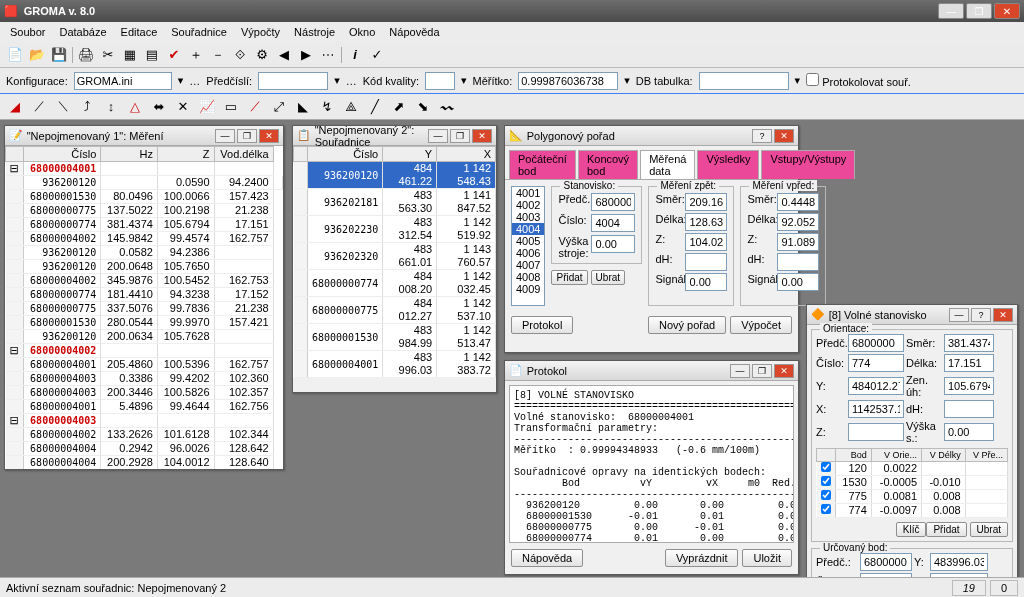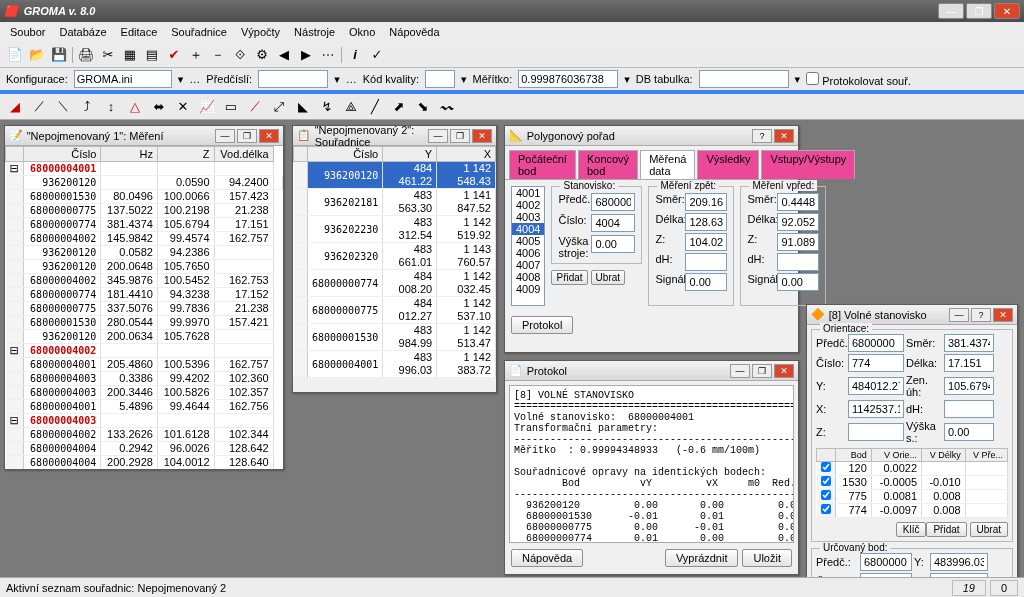--- a/index.html
+++ b/index.html
@@ -1,30 +1,30 @@
 <!DOCTYPE html>
 <html><head>
 <meta charset="utf-8">
 <style>
 * { margin:0; padding:0; box-sizing:border-box; font-family:Tahoma,Arial,sans-serif; font-size:11px; }
 html, body { width:1024px; height:597px; overflow:hidden; background:#c8c8c8; }
 
 .titlebar { background:linear-gradient(#6d6d6d,#4b4b4b); height:22px; display:flex; align-items:center; padding:0 4px; color:#fff; justify-content:space-between; }
-.titlebar .title { font-weight:bold; font-size:12px;font-style:italic; }
+.titlebar .title { font-weight:bold; font-size:12px; }
 .winbtns { display:flex; gap:2px; }
 .winbtns .btn { width:26px; height:16px; background:#dedede; border:1px solid #888; border-radius:2px; display:flex; align-items:center; justify-content:center; font-size:10px; cursor:pointer; }
 .winbtns .btn.close { background:#d9462a; color:#fff; }
 
 .menubar { background:#ececec; height:20px; display:flex; align-items:center; padding:0 4px; gap:2px; }
 .menubar span { padding:2px 6px; cursor:pointer; }
 
 .toolbar { background:#ebebeb; height:26px; display:flex; align-items:center; padding:0 6px; gap:4px; border-bottom:1px solid #bbb; }
 .tb-btn { width:18px; height:18px; display:flex; align-items:center; justify-content:center; cursor:pointer; font-size:13px; }
 
-.configbar { background:#ebebeb; height:26px; display:flex; align-items:center; padding:0 6px; gap:6px; border-bottom:4px solid #3b82f6; }
+.configbar { background:#ebebeb; height:26px; display:flex; align-items:center; padding:0 6px; gap:6px; border-bottom:1px solid #3b82f6; }
 .configbar label { color:#000; }
 .configbar input[type=text]{ height:18px; border:1px solid #7e9db9; padding:0 2px; background:#fff; font-size:11px; }
 
 .toolbar2 { background:#ebebeb; height:26px; display:flex; align-items:center; padding:0 6px; gap:6px; border-bottom:1px solid #aaa; }
 
 .workspace { position:relative; background:#7a7a7a; width:1024px; height:457px; }
 
 .child { position:absolute; background:#f0f0f0; border:1px solid #5a5a5a; box-shadow:1px 1px 2px rgba(0,0,0,.3); }
 .child .ct { background:linear-gradient(#f3f3f3,#d9d9d9); height:20px; display:flex; align-items:center; padding:0 4px; justify-content:space-between; border-bottom:1px solid #aaa; }
 .child .ct .t { display:flex; align-items:center; gap:4px; font-size:11px; }
@@ -477,20 +477,24 @@
             <input class="field" style="width: 42px;" value="91.0898">
      <span>dH:</span>
             <input class="field" style="width: 42px;" value="">
      <span>Signál:</span>
             <input class="field" style="width: 42px;" value="0.00">
     </div>
    </div>
   </div>
   <div style="display:flex; justify-content:space-between; padding:4px 6px;">
    <button class="btn2">Protokol</button>
+   <div style="display:flex; gap:4px;">
+    <button class="btn2">Nový pořad</button>
+    <button class="btn2">Výpočet</button>
+   </div>
   </div>
  </div>
 
  <div class="child" style="left:504px; top:240px; width:295px; height:215px;">
   <div class="ct">
    <div class="t">
           <span>📄</span>
           <span>Protokol</span>
         </div>
    <div class="b">

